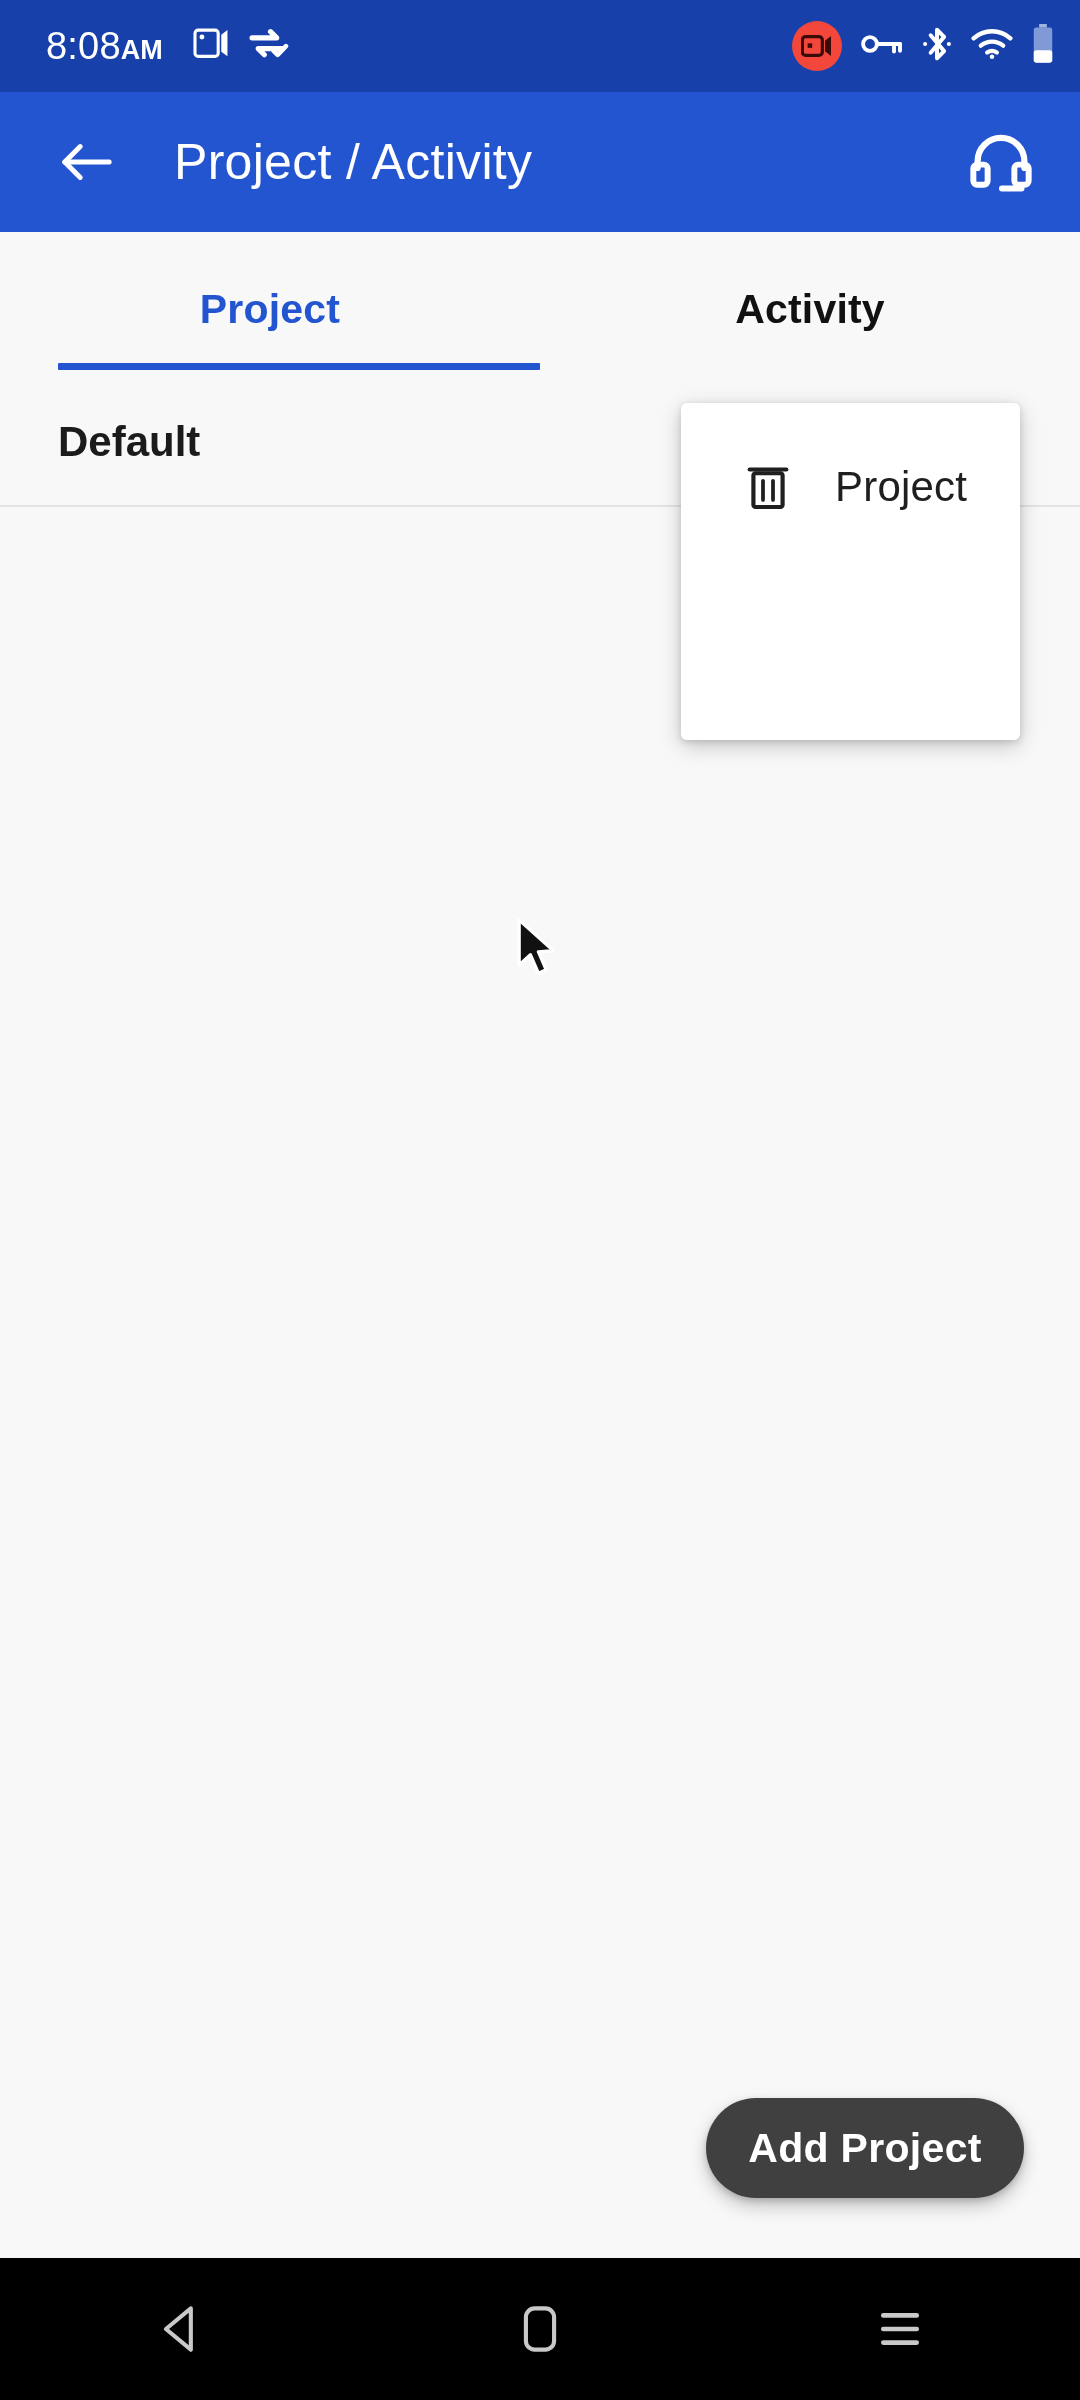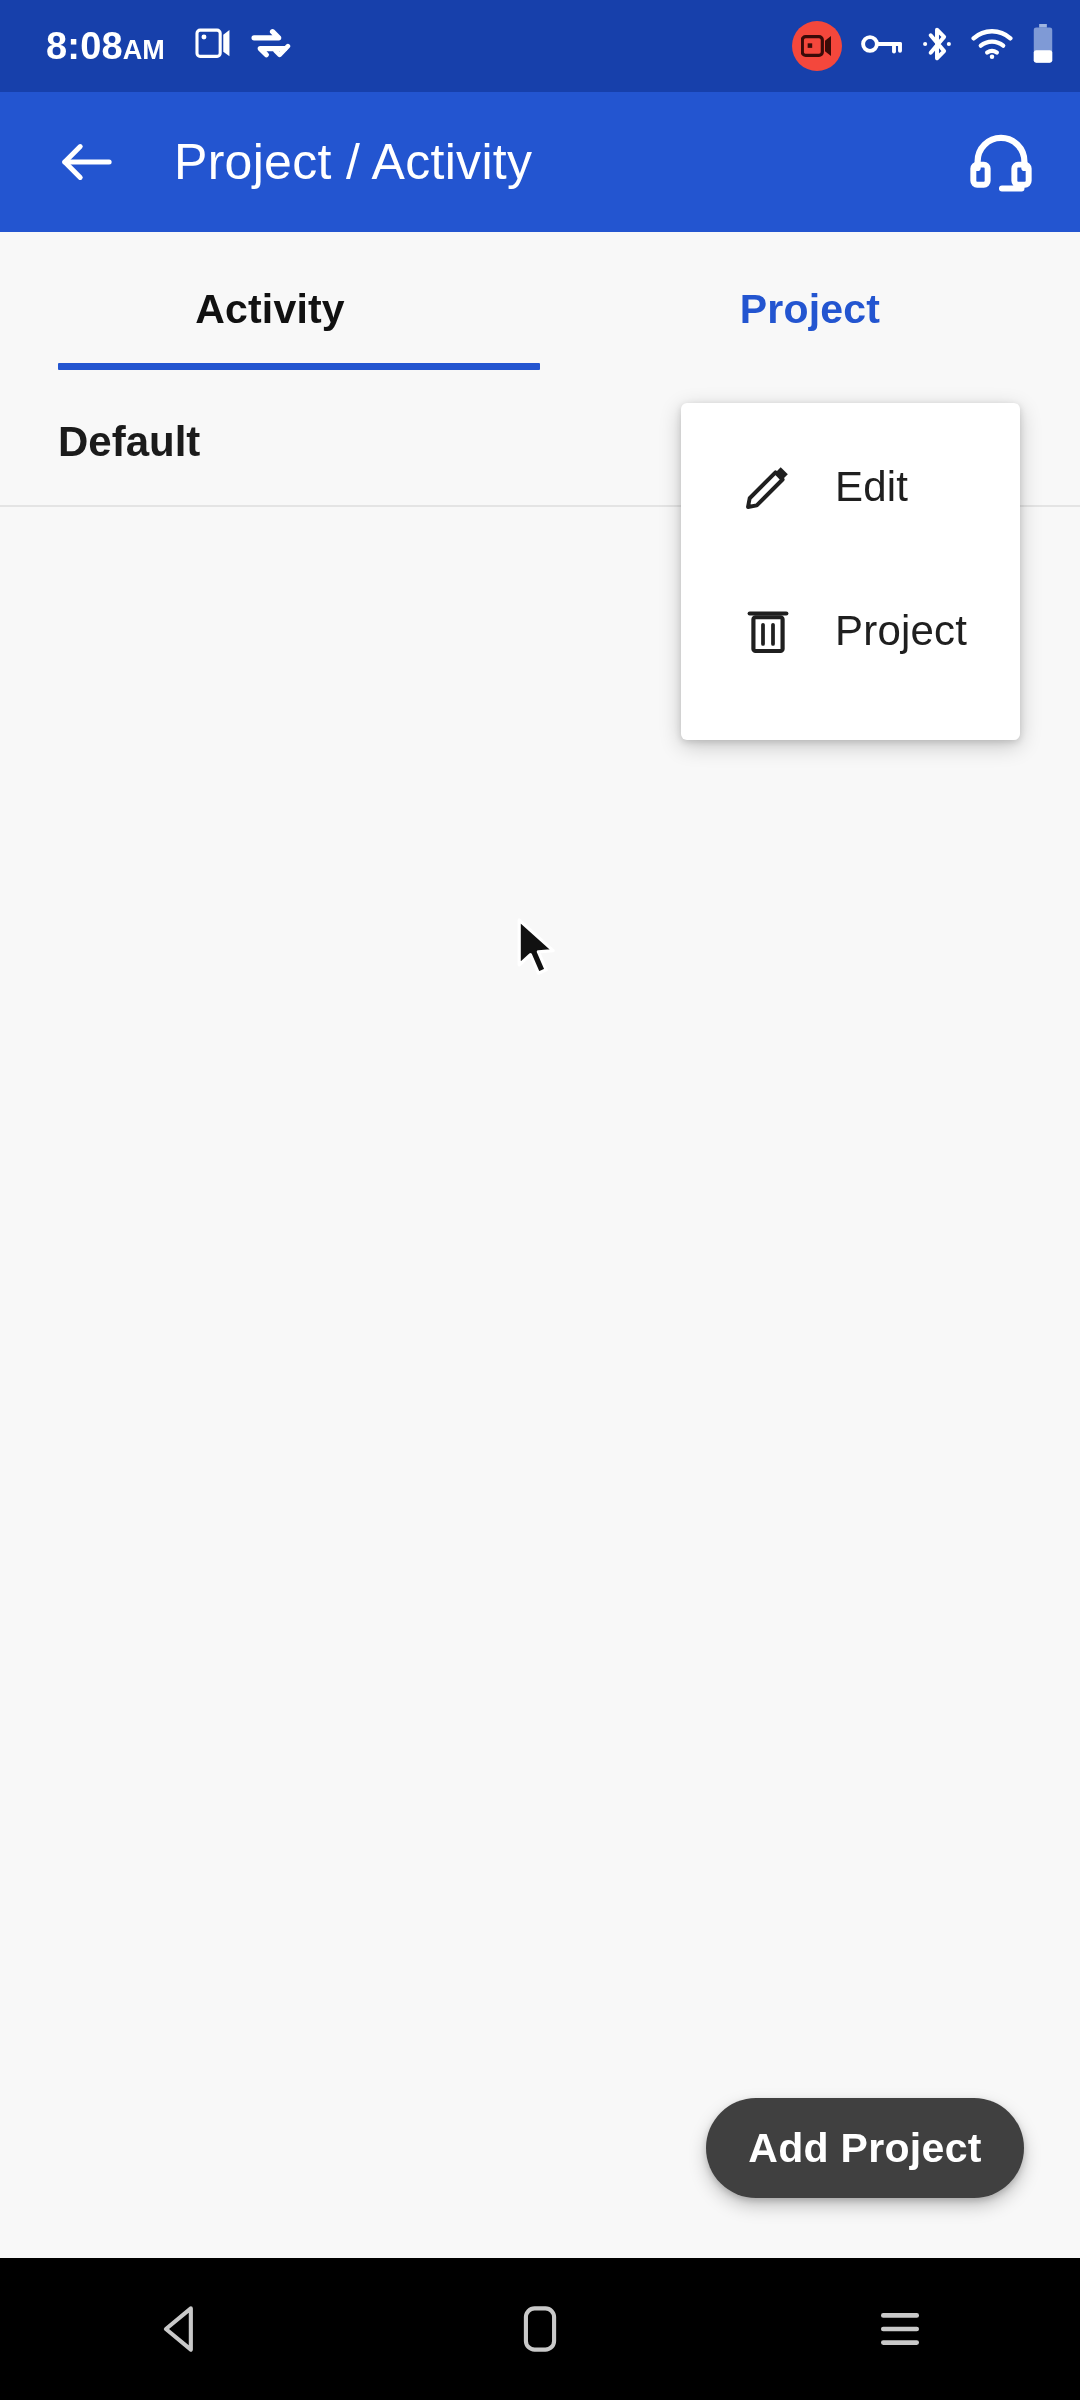--- a/index.html
+++ b/index.html
@@ -11,21 +11,21 @@
   }
   #screen { position:relative; width:1080px; height:2400px; background:#f8f8f8; }
 
   
   .statusbar{
     position:absolute; top:0; left:0; width:1080px; height:92px;
     background:#1740ab; display:flex; align-items:center;
     padding:0 26px 0 46px;
   }
   .clock{ display:flex; align-items:baseline; color:#fff; }
-  .clock-time{ font-size:38px; font-weight:700; letter-spacing:.2px; }
+  .clock-time{ font-size:38px; font-weight:400; letter-spacing:.2px; }
   .clock-ampm{ font-size:27px; font-weight:700; }
   .sb-left-icons{ display:flex; align-items:center; gap:18px; margin-left:30px; }
   .sb-right{ margin-left:auto; display:flex; align-items:center; gap:19px; }
   .sb-ic{ display:block; }
   .rec-badge{
     width:50px; height:50px; border-radius:50%; background:#f4473c;
     display:flex; align-items:center; justify-content:center;
   }
 
   
@@ -179,46 +179,37 @@
       <svg width="62" height="60" viewBox="0 0 26 25">
         <path d="M3.2 15 V12.2 A9.8 9.8 0 0 1 22.8 12.2 V15" fill="none" stroke="#fff" stroke-width="2.6" stroke-linecap="round"></path>
         <rect x="1.4" y="13.6" width="6" height="8.4" rx="1.6" fill="none" stroke="#fff" stroke-width="2.5"></rect>
         <rect x="18.6" y="13.6" width="6" height="8.4" rx="1.6" fill="none" stroke="#fff" stroke-width="2.5"></rect>
         <path d="M21.6 22.2 V23.6 H13.4" fill="none" stroke="#fff" stroke-width="2.5" stroke-linecap="round" stroke-linejoin="round"></path>
       </svg>
     </div>
   </div>
 
   <div class="tabbar">
+    <div class="tab active">
+      <span class="tab-label">Project</span>
+    </div>
     <div class="tab inactive">
       <span class="tab-label">Activity</span>
-    </div>
-    <div class="tab active">
-      <span class="tab-label">Project</span>
     </div>
     <div class="tab-indicator"></div>
   </div>
 
   <div class="list">
     <div class="list-row">
       <span class="list-row-title">Default</span>
     </div>
     <div class="divider"></div>
   </div>
 
   <div class="menu">
-    <div class="menu-item">
-      <span class="menu-icon">
-        <svg width="50" height="50" viewBox="0 0 24 24">
-          <path d="M3.2 17.4 L15.6 5 L19 8.4 L6.6 20.8 L2.4 21.6 Z" fill="none" stroke="#1f1f1f" stroke-width="1.9" stroke-linejoin="round"></path>
-          <path d="M15.6 5 L18.1 2.5 L21.5 5.9 L19 8.4 Z" fill="#1f1f1f"></path>
-        </svg>
-      </span>
-      <span class="menu-label">Edit</span>
-    </div>
     <div class="menu-item">
       <span class="menu-icon">
         <svg width="48" height="50" viewBox="0 0 22 24">
           <path d="M2.2 3.6 H19.8" stroke="#1f1f1f" stroke-width="2" stroke-linecap="round"></path>
           <rect x="4" y="5.4" width="14" height="16.2" rx="1" fill="none" stroke="#1f1f1f" stroke-width="2"></rect>
           <path d="M8.6 9 V18.2 M13.4 9 V18.2" stroke="#1f1f1f" stroke-width="1.8" stroke-linecap="round"></path>
         </svg>
       </span>
       <span class="menu-label">Project</span>
     </div>

